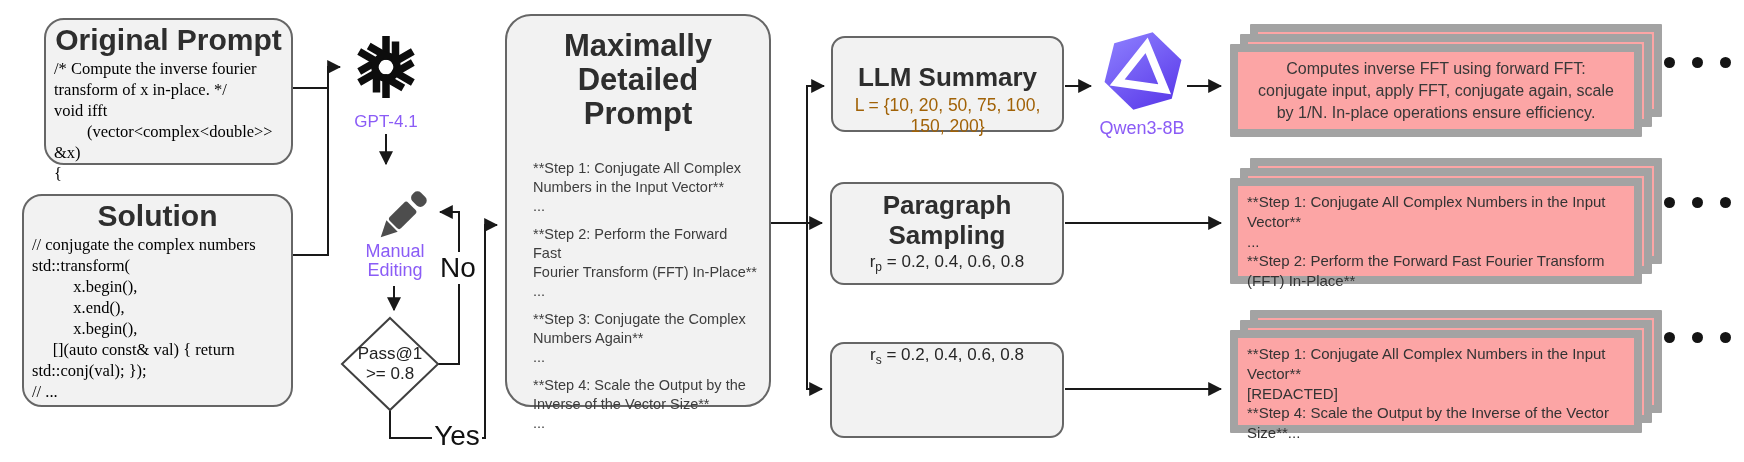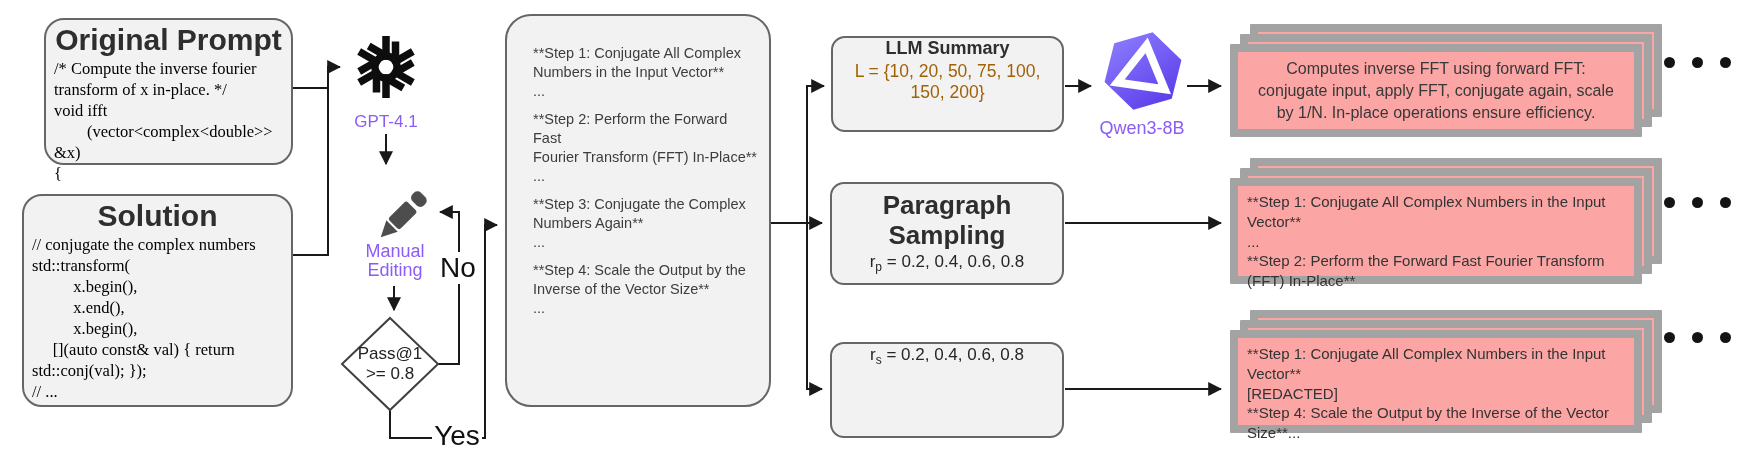--- a/index.html
+++ b/index.html
@@ -100,38 +100,41 @@
   </svg>
   <div class="abs modlabel prelnc" style="left:345px; top:242px; width:100px; font-size:18px; line-height:19px;">Manual
 Editing</div>
 
   <div class="abs prelnc lab-z" style="left:350px; top:344px; width:80px; font-size:17px; line-height:20px; color:#222;">Pass@1
 &gt;= 0.8</div>
   <div class="abs dec-label" style="left:438px; top:252px; width:40px;">No</div>
   <div class="abs dec-label" style="left:432px; top:420px; width:50px;">Yes</div>
 
   <div class="abs box" style="left:505px; top:14px; width:266px; height:393px; border-radius:26px;">
+    <div class="btitle prelnc" style="font-size:31px; line-height:34px; margin-top:13px;">Maximally
+Detailed
+Prompt</div>
     <div class="steps" style="margin-top:28px; padding:0 10px 0 26px;">
       <p>**Step 1: Conjugate All Complex
 Numbers in the Input Vector**
 ...</p>
       <p>**Step 2: Perform the Forward Fast
 Fourier Transform (FFT) In-Place**
 ...</p>
       <p>**Step 3: Conjugate the Complex
 Numbers Again**
 ...</p>
       <p>**Step 4: Scale the Output by the
 Inverse of the Vector Size**
 ...</p>
     </div>
   </div>
 
   <div class="abs box round-md" style="left:831px; top:36px; width:233px; height:96px;">
-    <div class="btitle" style="font-size:18px; margin-top:0;">LLM Summary</div>
+    <div class="btitle" style="font-size:26px; margin-top:24px;">LLM Summary</div>
     <div class="prelnc" style="font-size:17.5px; line-height:21px; margin-top:2px; color:#a16207;">L = {10, 20, 50, 75, 100,
 150, 200}</div>
   </div>
 
   <svg class="abs" style="left:1099px; top:27px;" width="88" height="88" viewBox="0 0 88 88">
     <defs>
       <linearGradient id="qg" x1="0" y1="0" x2="1" y2="1">
         <stop offset="0" stop-color="#8F82FF"></stop>
         <stop offset="1" stop-color="#5634E8"></stop>
       </linearGradient>

